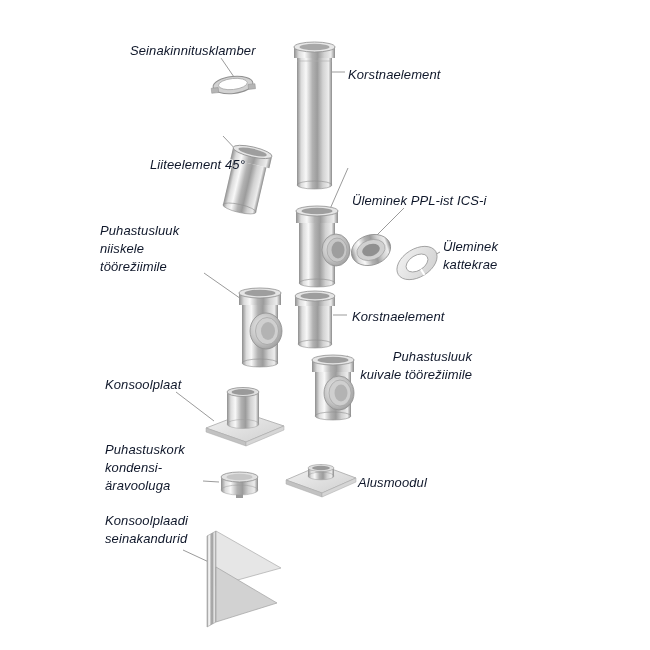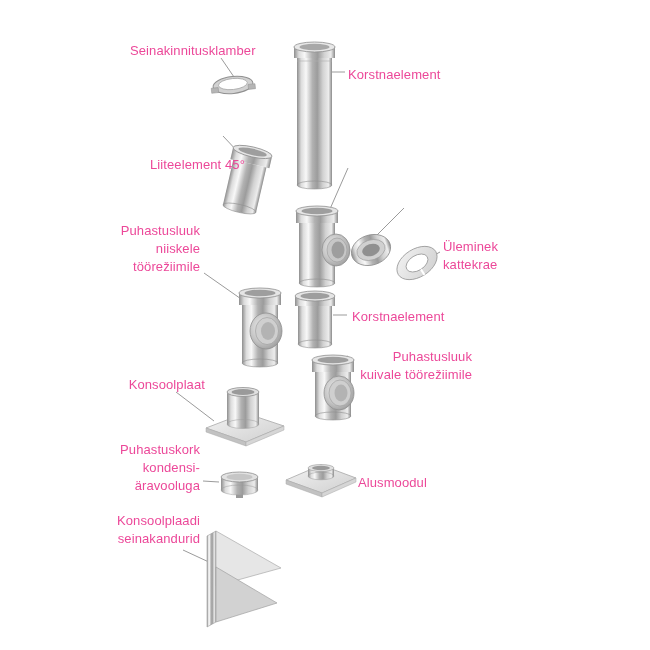--- a/index.html
+++ b/index.html
@@ -9,25 +9,26 @@
     height: 650px;
     background: #ffffff;
     font-family: "Liberation Sans", "DejaVu Sans", sans-serif;
     overflow: hidden;
   }
   .canvas svg { position: absolute; left: 0; top: 0; }
   .lbl {
     position: absolute;
     font-size: 13px;
     line-height: 18px;
-    color: #ec4899;
+    color: #0f172a;
     letter-spacing: 0.1px;
     white-space: normal;
+    font-style: italic;
   }
-  .lbl.right { text-align: right; }
+  .lbl.right { text-align: left; }
 </style>
 </head>
 <body>
 
 <div class="canvas">
 
   <svg width="650" height="650" viewBox="0 0 650 650">
     <defs>
       <linearGradient id="steel" x1="0%" y1="0%" x2="100%" y2="0%">
         <stop offset="0%" stop-color="#8e8e8e"></stop>
@@ -177,20 +178,21 @@
     </g>
   </svg>
 
   <div class="lbl" style="left:130px; top:42px; width:130px;">Seinakinnitusklamber</div>
 
   <div class="lbl" style="left:348px; top:66px; width:110px;">Korstnaelement</div>
 
   <div class="lbl" style="left:150px; top:120px; width:110px;margin-top:36px;">Liiteelement 45°</div>
 
 
+  <div class="lbl" style="left:352px; top:192px; width:150px;">Üleminek PPL-ist ICS-i</div>
 
   <div class="lbl" style="left:443px; top:238px; width:75px;">Üleminek kattekrae</div>
 
   <div class="lbl right" style="left:100px; top:222px; width:100px;">Puhastusluuk niiskele töörežiimile</div>
 
   <div class="lbl" style="left:352px; top:308px; width:110px;">Korstnaelement</div>
 
   <div class="lbl" style="left:352px; top:348px; width:120px;text-align:right;">Puhastusluuk kuivale töörežiimile</div>
 
   <div class="lbl right" style="left:105px; top:376px; width:100px;">Konsoolplaat</div>

